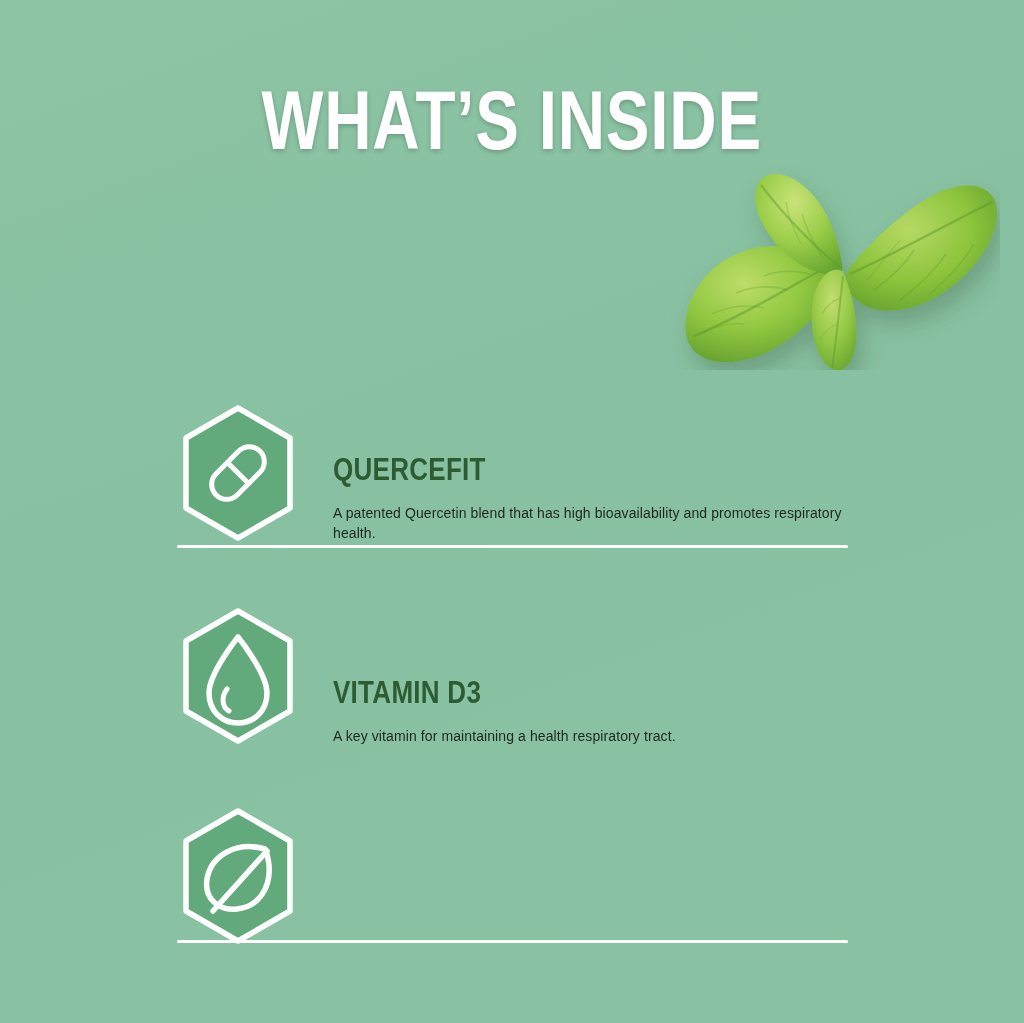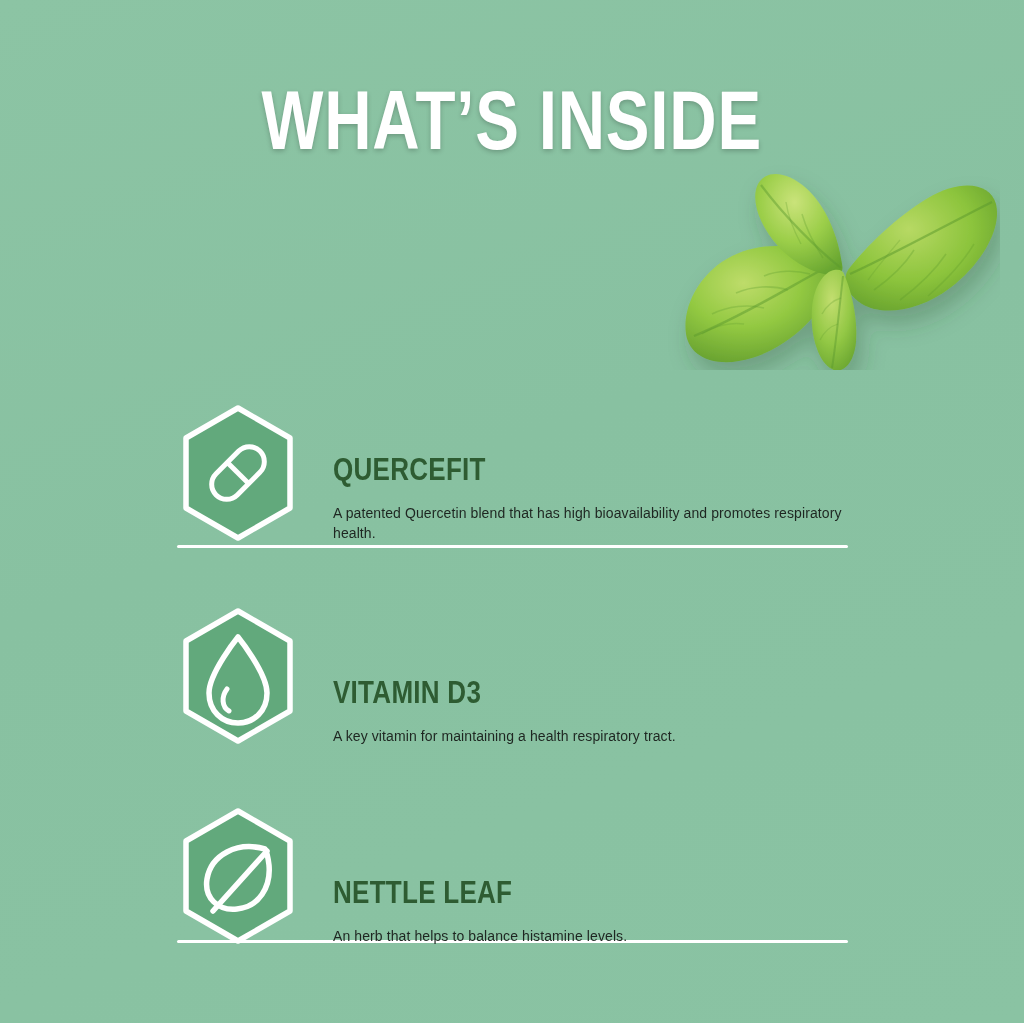--- a/index.html
+++ b/index.html
@@ -231,20 +231,16 @@
     </div>
 
     <div class="row row-3">
       <div class="hexwrap">
         <svg width="122" height="142" viewBox="0 0 122 142" xmlns="http://www.w3.org/2000/svg">
           <polygon points="61,6 113,36 113,106 61,136 9,106 9,36" fill="#62A97C" stroke="#FFFFFF" stroke-width="5.5" stroke-linejoin="round"></polygon>
           <path d="M88 44 C60 36 34 50 30 74 C27 93 41 106 60 104 C82 102 94 82 92 60 C91 52 90 47 88 44 Z" fill="none" stroke="#FFFFFF" stroke-width="5.5" stroke-linejoin="round"></path>
           <line x1="90" y1="46" x2="36" y2="106" stroke="#FFFFFF" stroke-width="5.5" stroke-linecap="round"></line>
         </svg>
       </div>
-      <div class="textcol">
-        <div class="item-title">NETTLE LEAF</div>
-        <div class="item-desc">An herb that helps to balance histamine levels.</div>
-      </div>
     </div>
 
   </div>
 </div>
 
 </body></html>

